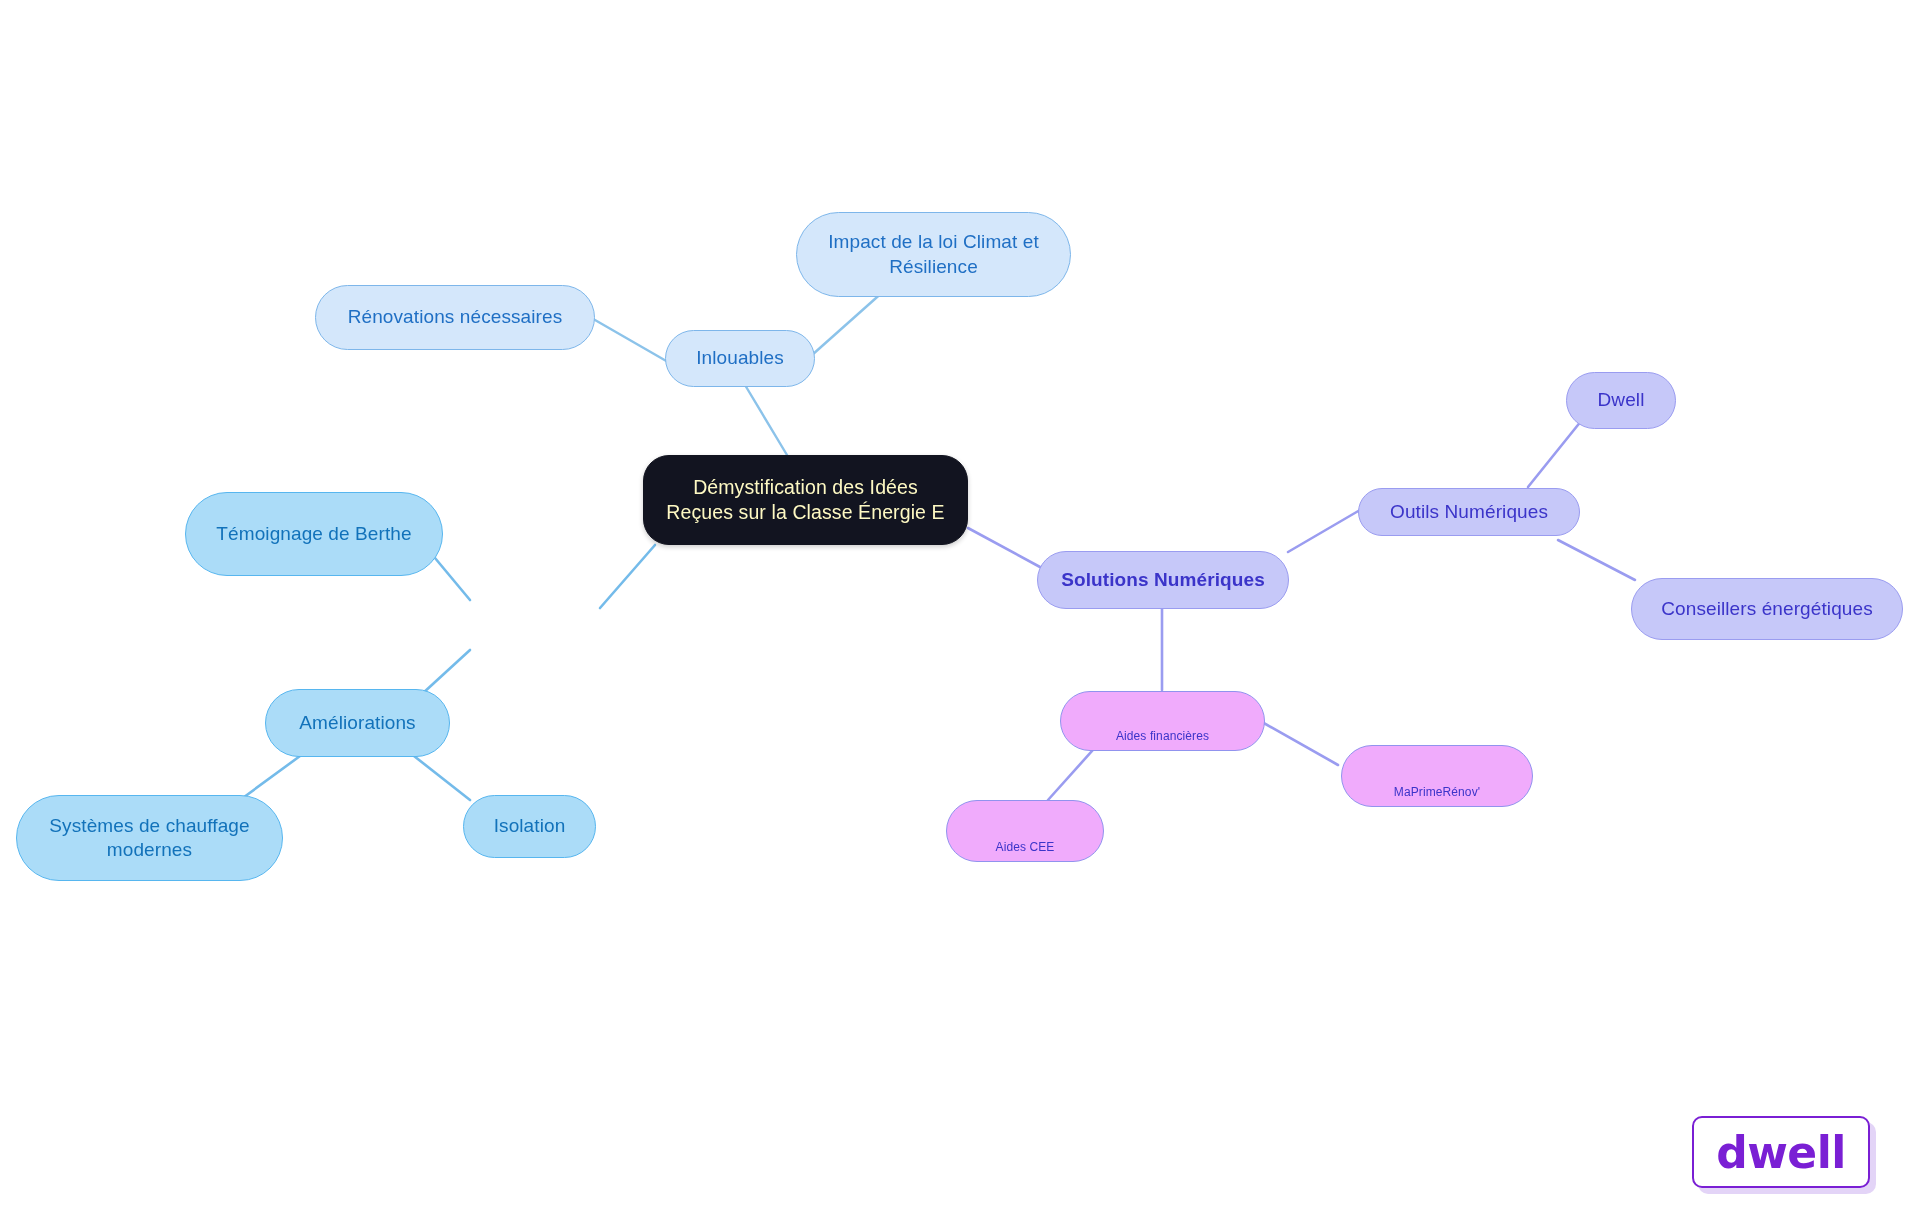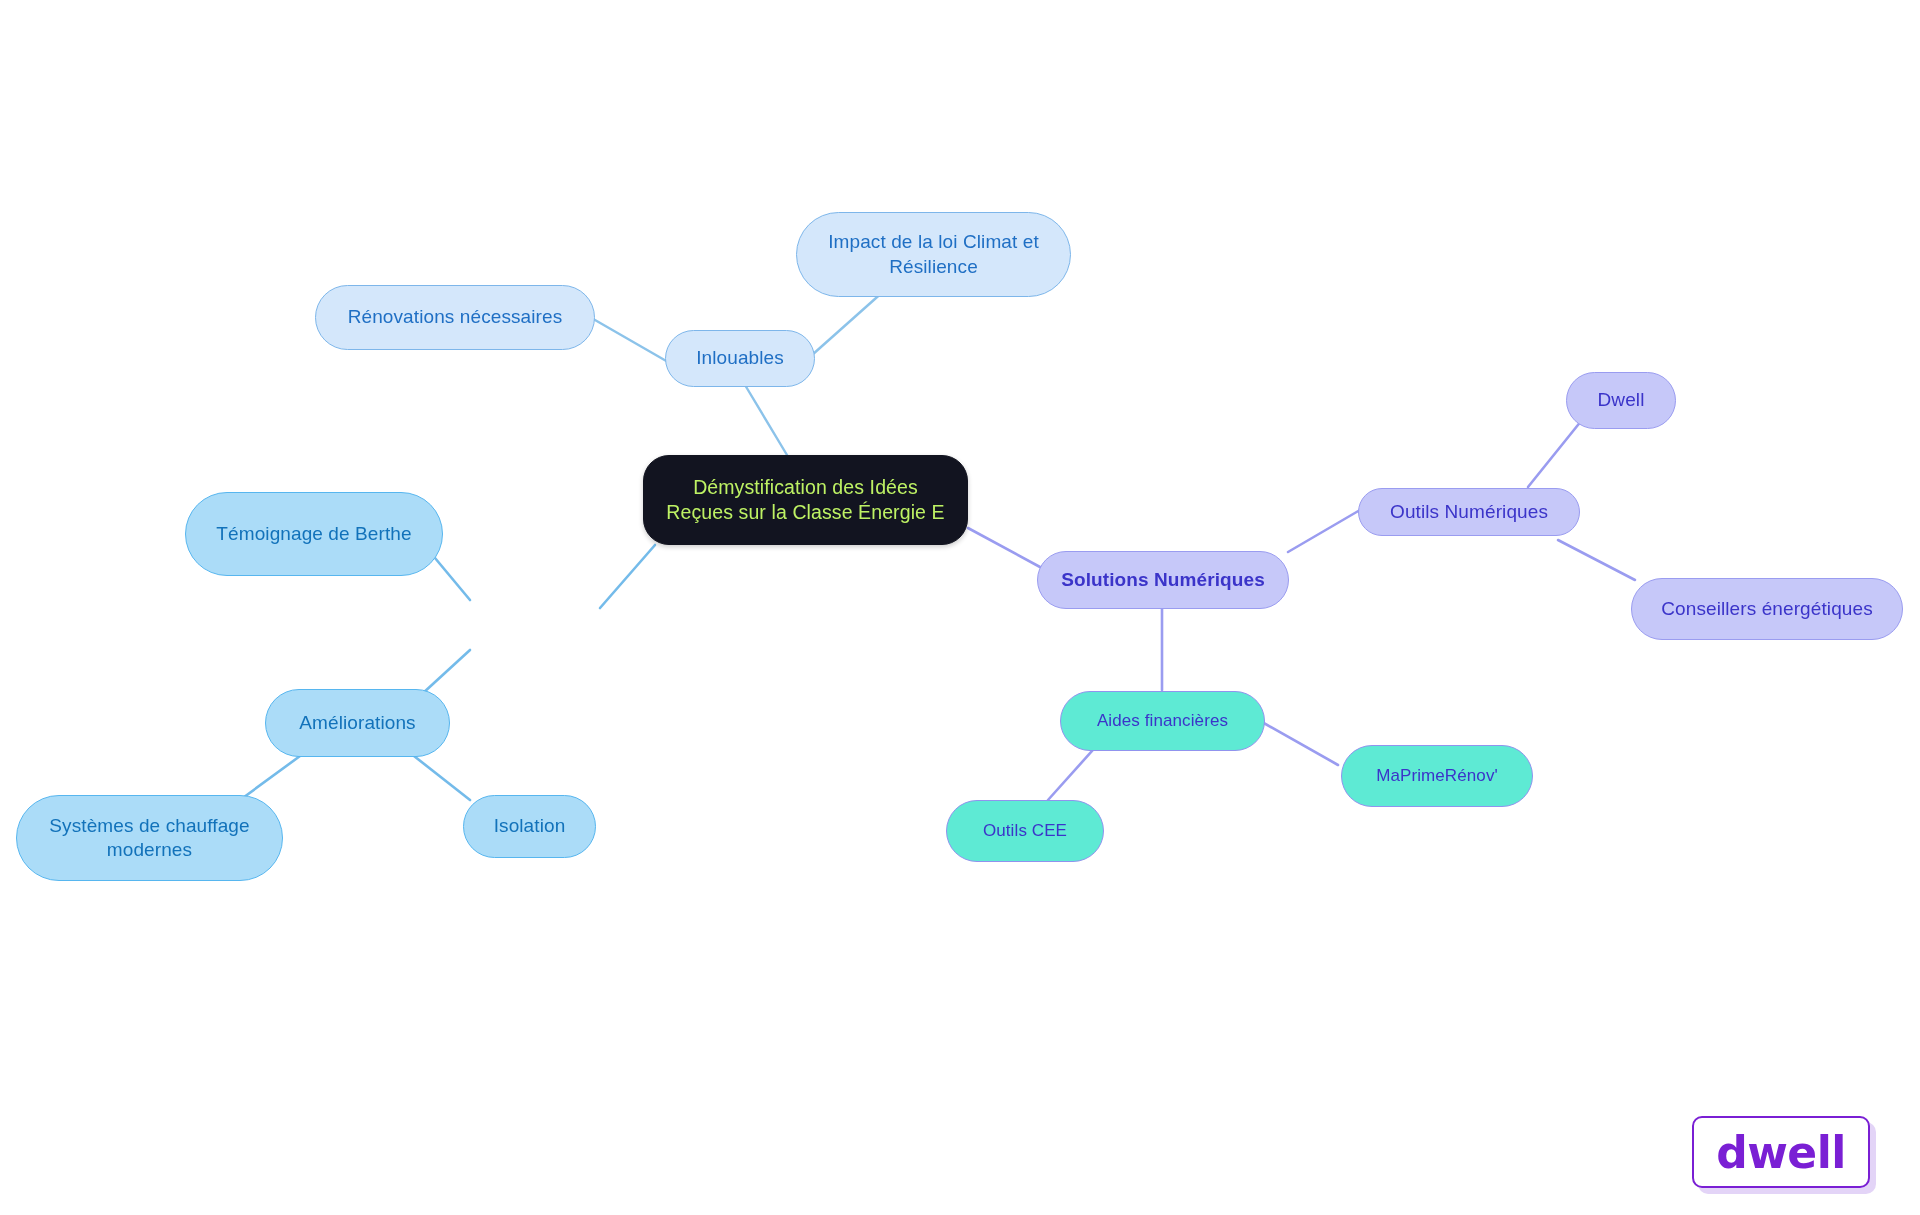--- a/index.html
+++ b/index.html
@@ -44,21 +44,21 @@
     line-height: 1.28;
     padding: 6px 14px;
     white-space: pre-line;
     letter-spacing: 0.1px;
   }
 
   
   .node.root {
     background: #121420;
     border-color: #121420;
-    color: #bef264;
+    color: #fef9c3;
     border-radius: 26px;
     font-size: 19.5px;
     box-shadow: 0 2px 5px rgba(0,0,0,0.20);
   }
 
   
   .node.blue-pale {
     background: #d4e7fb;
     border-color: #7db6ea;
     color: #1f6fc4;
@@ -72,24 +72,25 @@
   }
 
   
   .node.purple {
     background: #c6c8f9;
     border-color: #9a9cf0;
     color: #3b34c9;
     font-size: 19px;
   }
   .node.purple-deep {
-    background: #5eead4;
+    background: #f0abfc;
     border-color: #9193ee;
     color: #3b34c9;
-    font-size: 17px;
+    font-size: 12px;
+    align-items: flex-end;
   }
 
   
   #brand-badge {
     position: absolute;
     left: 1692px;
     top: 1116px;
     width: 178px;
     height: 72px;
     border: 2.5px solid #7a1fd4;
@@ -193,20 +194,20 @@
 
   <div class="node purple-deep" style="left:1060px; top:691px; width:205px; height:60px;">
     <span>Aides financières</span>
   </div>
 
   <div class="node purple-deep" style="left:1341px; top:745px; width:192px; height:62px;">
     <span>MaPrimeRénov'</span>
   </div>
 
   <div class="node purple-deep" style="left:946px; top:800px; width:158px; height:62px;">
-    <span>Outils CEE</span>
+    <span>Aides CEE</span>
   </div>
 
   <div id="brand-badge">
     <span class="brand-text">dwell</span>
   </div>
 
 </div>
 
 </body></html>

